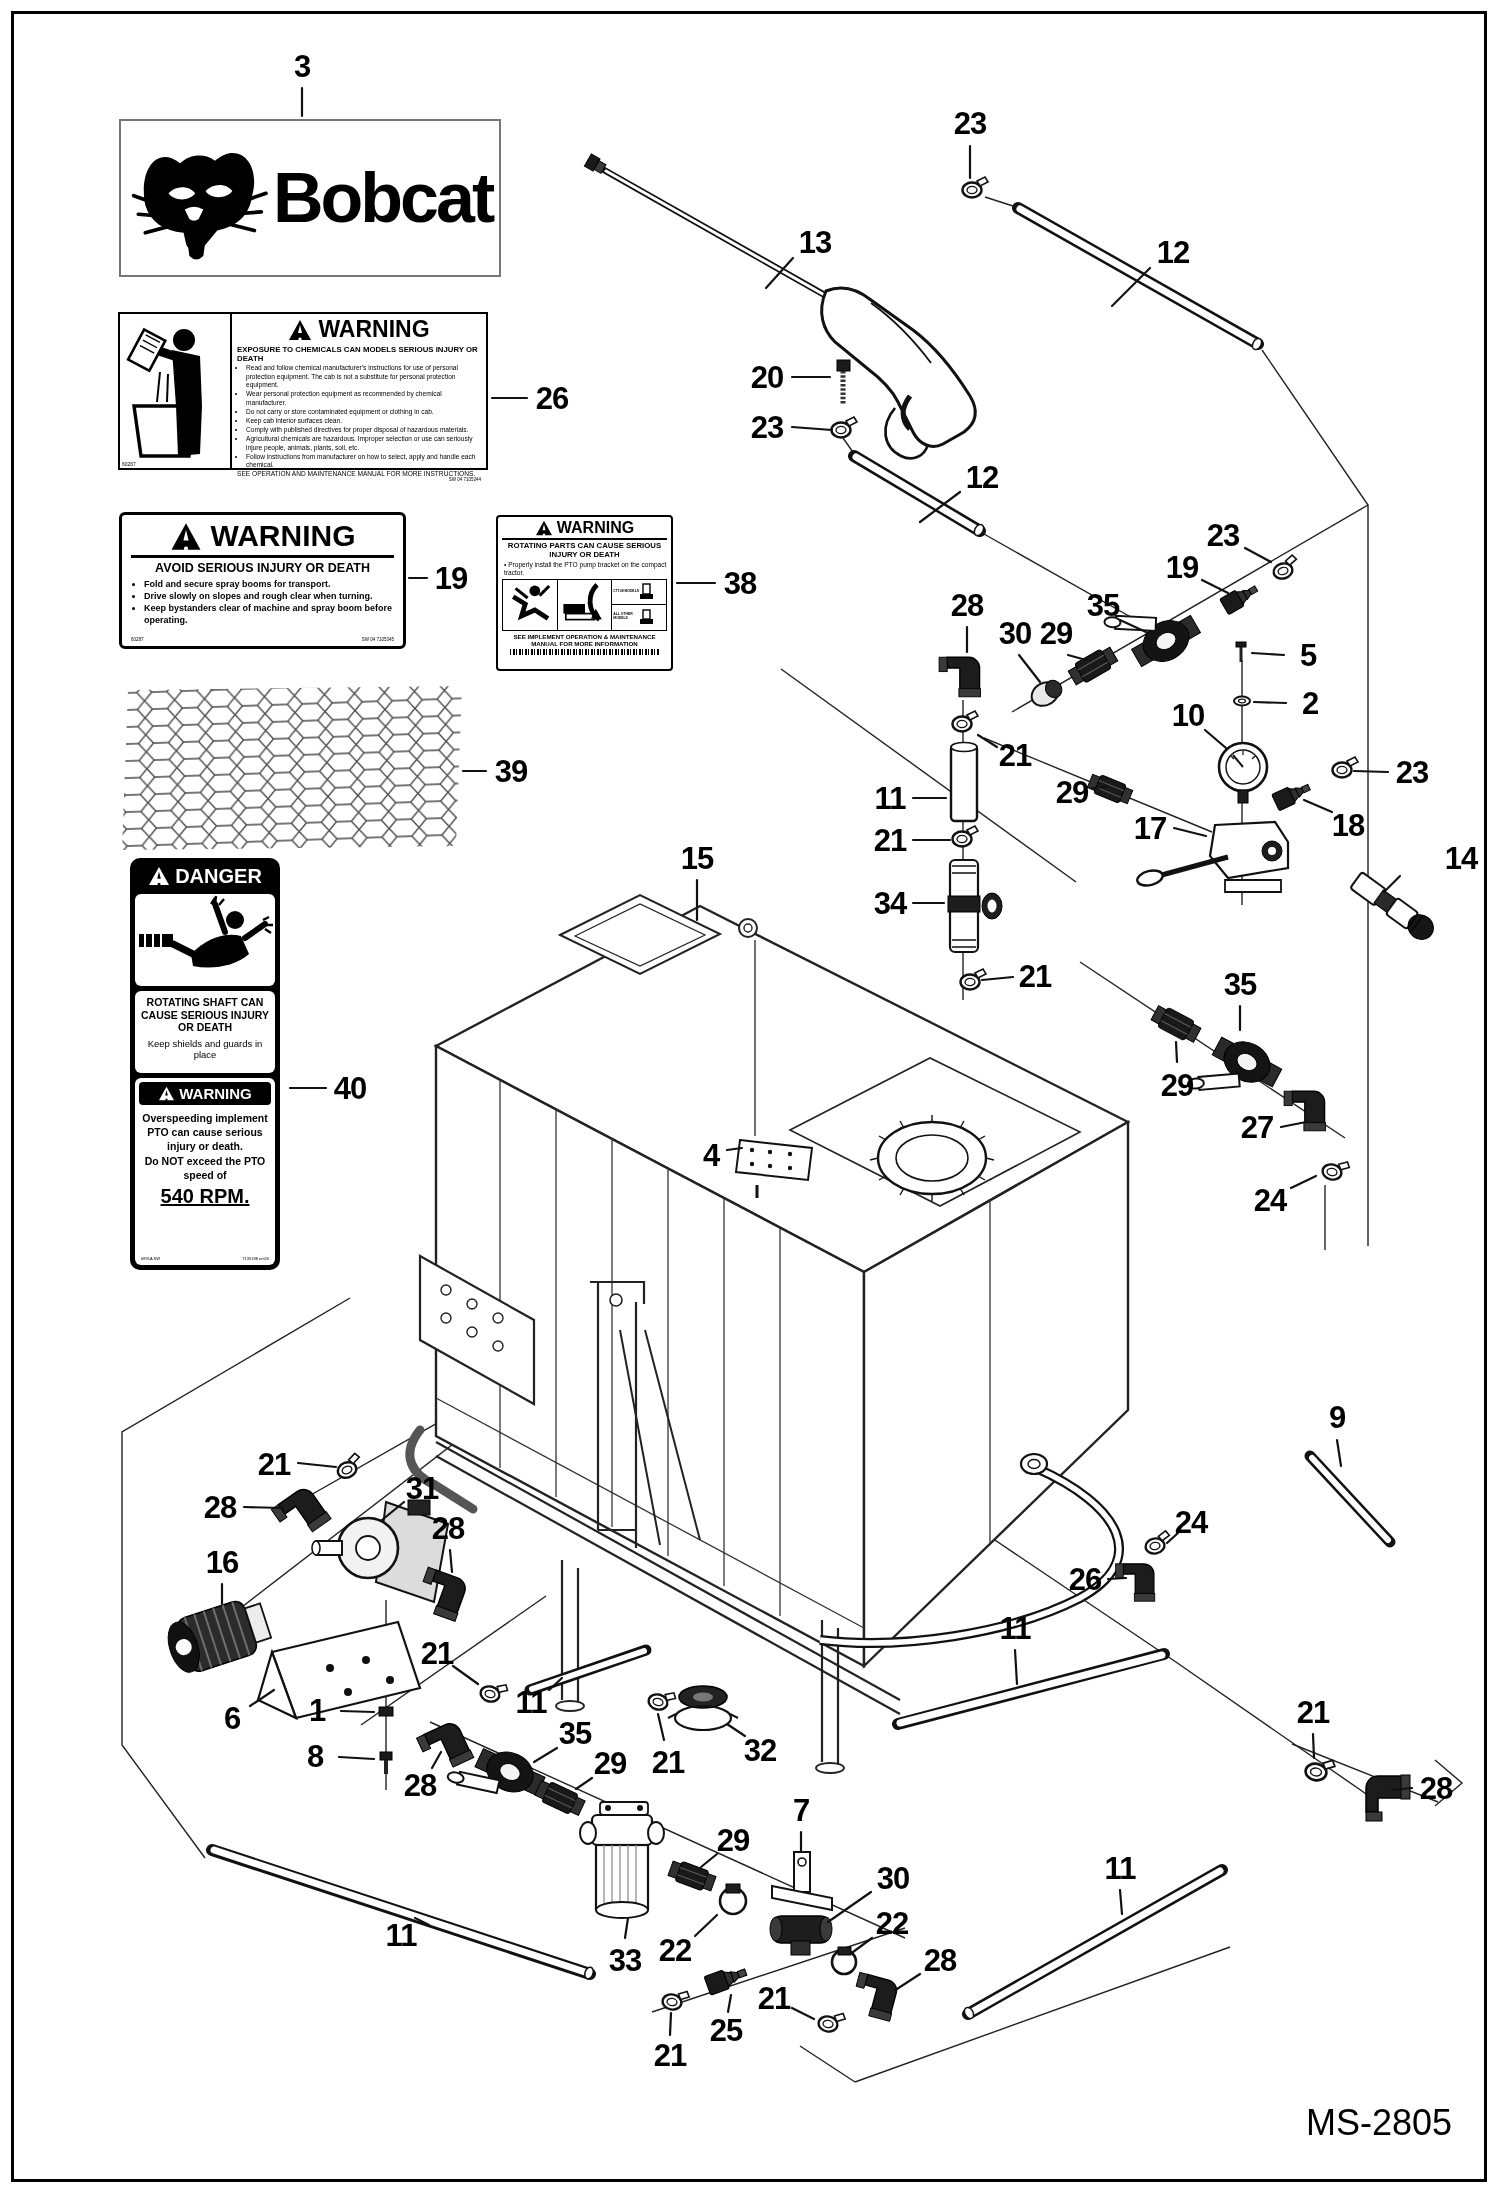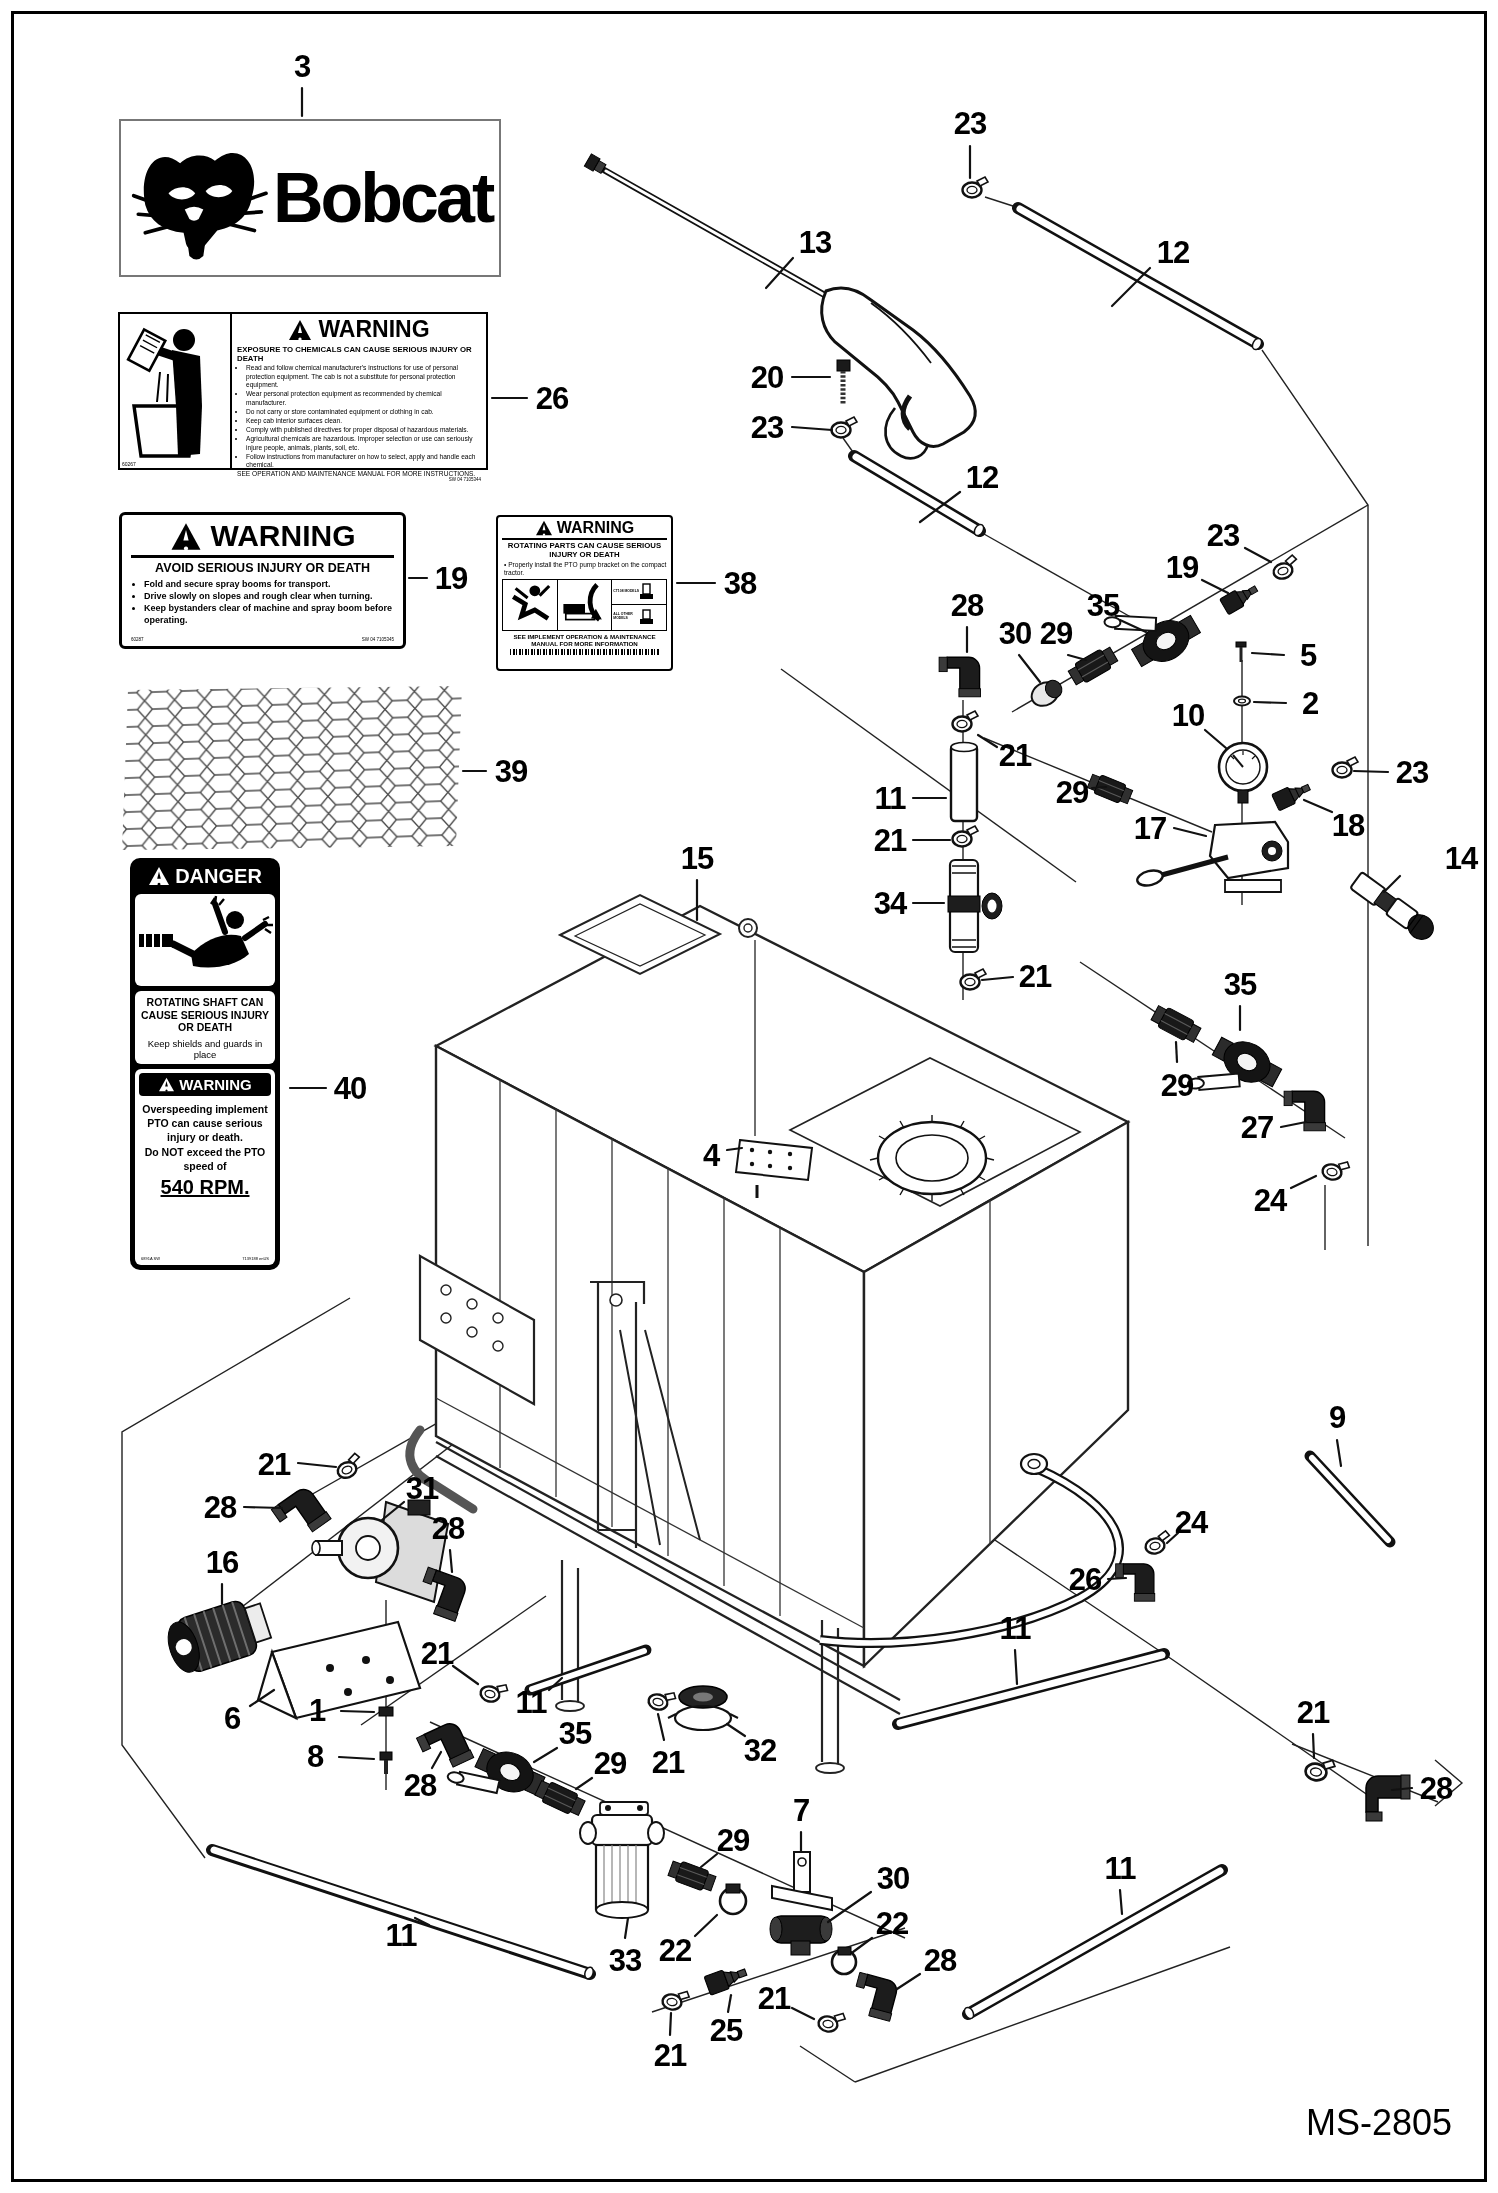--- a/index.html
+++ b/index.html
@@ -61,21 +61,21 @@
   .d38-barcode{height:6px;width:90%;margin:2px auto 0 auto;
     background:repeating-linear-gradient(90deg,#000 0 1px,#fff 1px 3px,#000 3px 5px,#fff 5px 6px)}
 
   
   .d40{left:130px;top:858px;width:150px;height:412px;background:#000;border-radius:10px;
        padding:5px;display:flex;flex-direction:column;gap:5px}
   .d40-dhead{color:#fff;display:flex;align-items:center;justify-content:center;gap:5px;
              font-size:20px;font-weight:bold;height:26px}
   .d40-box{background:#fff;border-radius:6px}
   .d40-picto{height:92px;position:relative}
-  .d40-text{padding:5px 3px 3px 3px}
+  .d40-text{padding:5px 3px 12px 3px}
   .d40-title{font-size:10.5px;font-weight:bold;text-align:center;line-height:1.2}
   .d40-sub{font-size:9.5px;text-align:center;line-height:1.2;margin-top:4px}
   .d40-wsec{flex:1;padding:4px;display:flex;flex-direction:column}
   .d40-wband{background:#000;border-radius:4px;color:#fff;display:flex;align-items:center;
              justify-content:center;gap:4px;font-size:15px;font-weight:bold;padding:3px 0}
   .d40-body{font-size:10.5px;font-weight:bold;text-align:center;line-height:1.35;margin-top:6px}
   .d40-body2{font-size:10.5px;font-weight:bold;text-align:center;line-height:1.3;margin-top:2px}
   .d40-rpm{font-size:20px;font-weight:bold;text-decoration:underline;text-align:center;margin-top:3px}
   .d40-codes{margin-top:auto;display:flex;justify-content:space-between;font-size:4px;padding:0 2px}
 </style>
@@ -554,21 +554,21 @@
       </svg>
       <span class="d36-code">60267</span>
     </div>
     <div class="d36-right">
       <div class="d36-head">
         <svg class="tri" width="24" height="22">
             <use href="#warn-tri"></use>
           </svg>
         <span>WARNING</span>
       </div>
-      <div class="d36-title">EXPOSURE TO CHEMICALS CAN CAUSE SERIOUS INJURY OR DEATH</div>
+      <div class="d36-title">EXPOSURE TO CHEMICALS CAN MODELS SERIOUS INJURY OR DEATH</div>
       <ul>
           <li>Read and follow chemical manufacturer's instructions for use of personal protection equipment. The cab is not a substitute for personal protection equipment.</li>
           <li>Wear personal protection equipment as recommended by chemical manufacturer.</li>
           <li>Do not carry or store contaminated equipment or clothing in cab.</li>
           <li>Keep cab interior surfaces clean.</li>
           <li>Comply with published directives for proper disposal of hazardous materials.</li>
           <li>Agricultural chemicals are hazardous. Improper selection or use can seriously injure people, animals, plants, soil, etc.</li>
           <li>Follow instructions from manufacturer on how to select, apply and handle each chemical.</li>
         </ul>
       <div class="d36-foot">SEE OPERATION AND MAINTENANCE MANUAL FOR MORE INSTRUCTIONS.</div>

